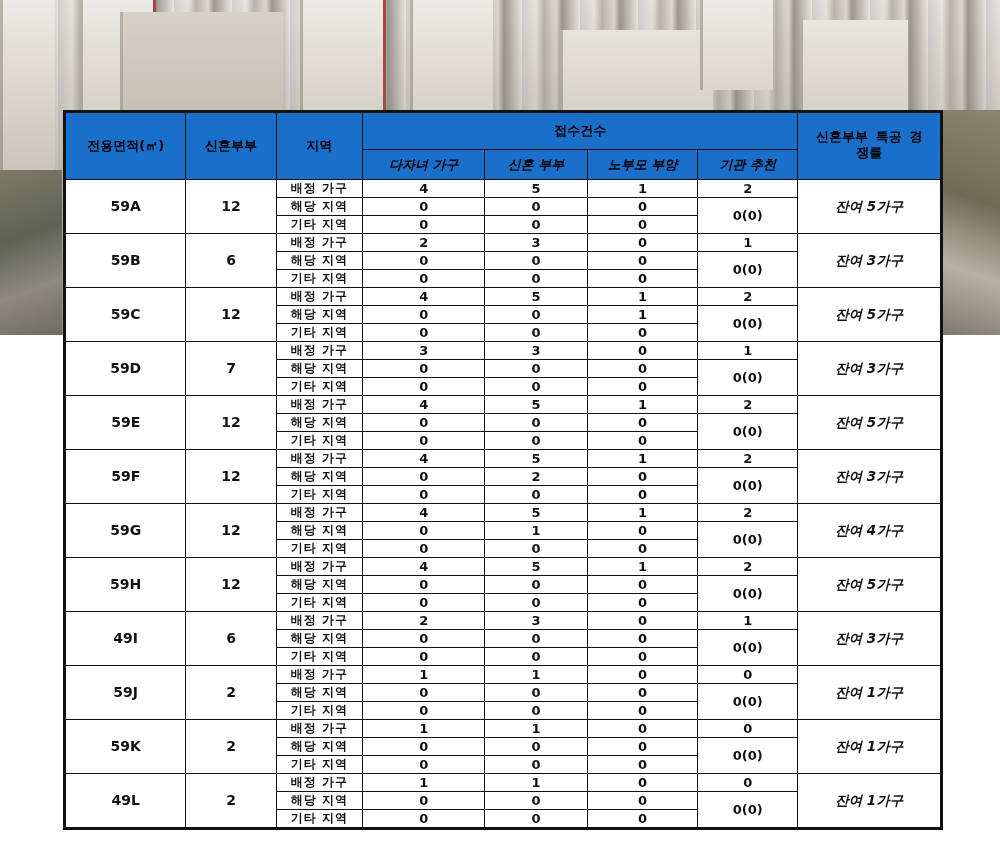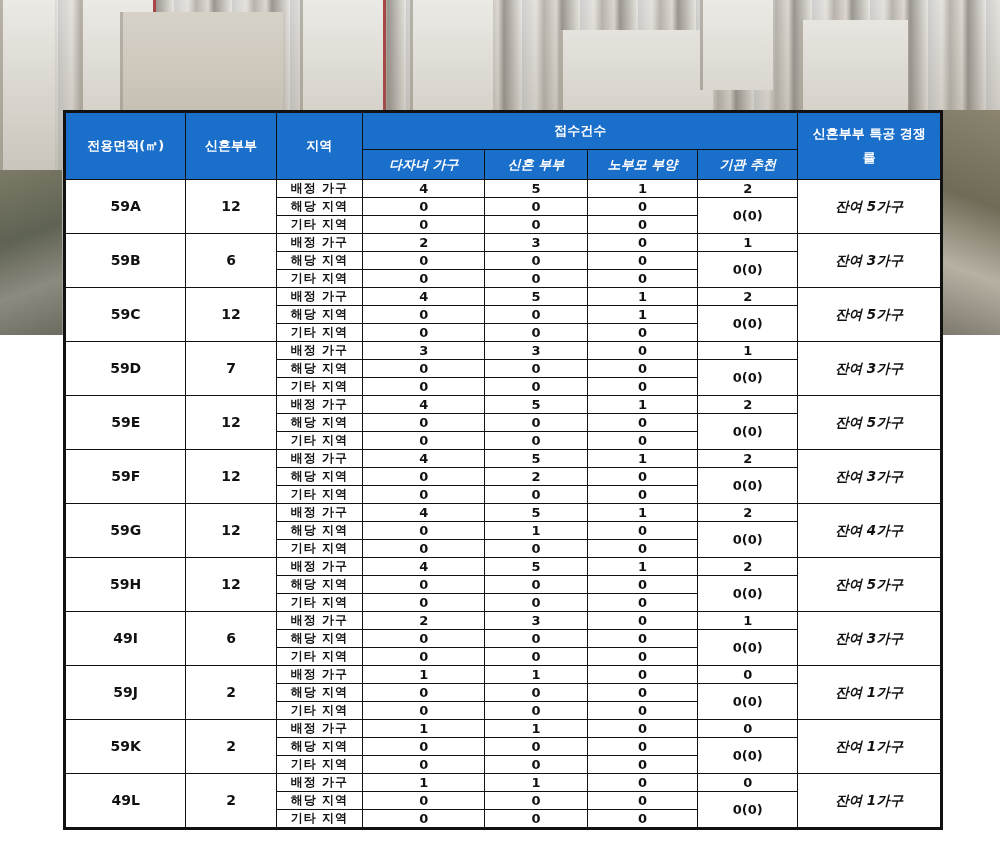--- a/index.html
+++ b/index.html
@@ -32,21 +32,21 @@
     border: 2px solid #111; background: #fff;
   }
   table.grid {
     border-collapse: collapse; width: 100%; table-layout: fixed;
   }
   table.grid th, table.grid td {
     border: 1px solid #111; padding: 0; text-align: center; vertical-align: middle;
     font-weight: bold; color: #111; overflow: hidden; white-space: nowrap;
   }
   table.grid th {
-    background: #1a6fcb; color: #ffffff; font-size: 13px;
+    background: #1a6fcb; color: #000000; font-size: 13px;
   }
   th.h-top { height: 36px; }
   th.h-sub { height: 29px; font-style: italic; }
   td { font-size: 13px; height: 17px; line-height: 17px; }
   td.type-cell, td.units-cell { font-size: 14px; margin-top: 10px; }
   td.region-cell { font-size: 12px; letter-spacing: 1px; }
   td.rec-merge { font-size: 13px; }
   td.comp-cell { font-size: 13.5px; font-style: italic; }
 </style>
 </head>
@@ -77,21 +77,21 @@
         <col style="width:110px">
         <col style="width:100px">
       <col style="width:142px">
     </colgroup>
     <thead>
       <tr>
         <th class="h-top" rowspan="2">전용면적(㎡)</th>
         <th class="h-top" rowspan="2">신혼부부</th>
         <th class="h-top" rowspan="2">지역</th>
         <th class="h-top" colspan="4">접수건수</th>
-        <th class="h-top" rowspan="2" style="white-space:normal;padding:0 14px;line-height:24px;">신혼부부 특공 경쟁률</th>
+        <th class="h-top" rowspan="2" style="white-space:normal;padding:0 14px;line-height:16px;font-family:Liberation Mono, monospace;">신혼부부 특공 경쟁률</th>
       </tr>
       <tr>
         <th class="h-sub">다자녀 가구</th>
         <th class="h-sub">신혼 부부</th>
         <th class="h-sub">노부모 부양</th>
         <th class="h-sub">기관 추천</th>
       </tr>
     </thead>
     <tbody id="tbody">
         <tr>

